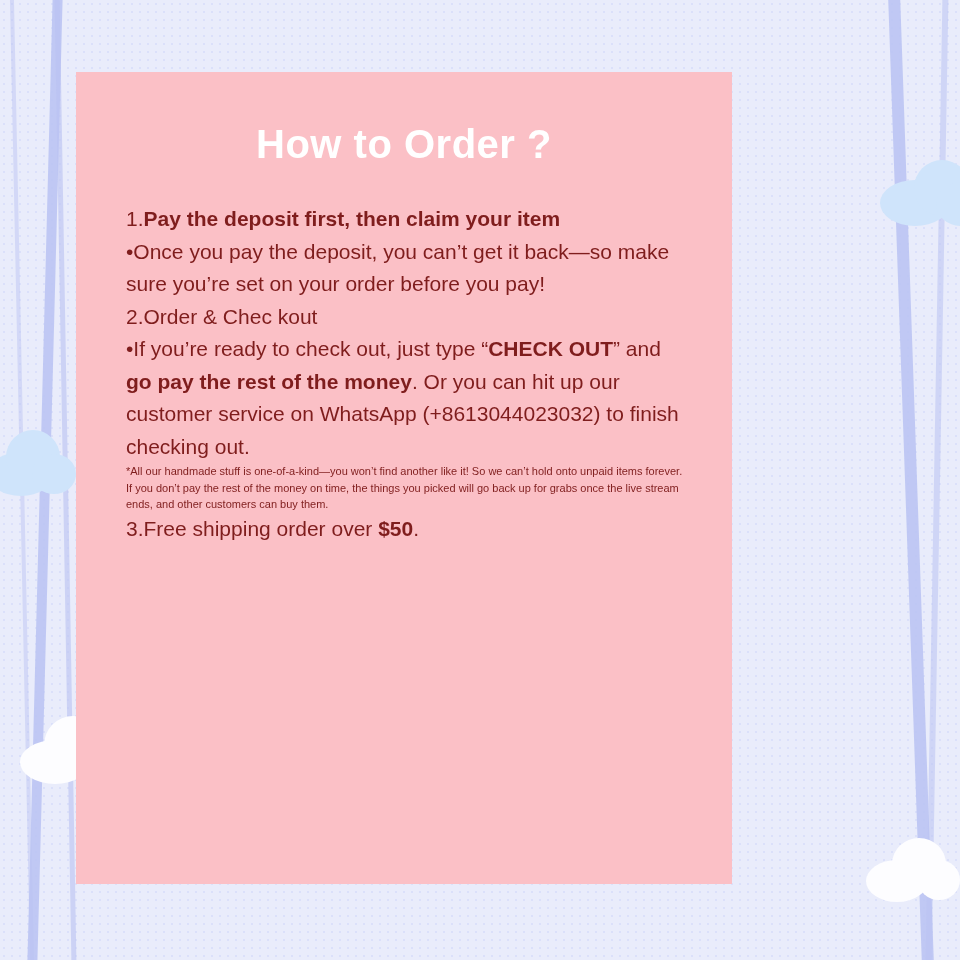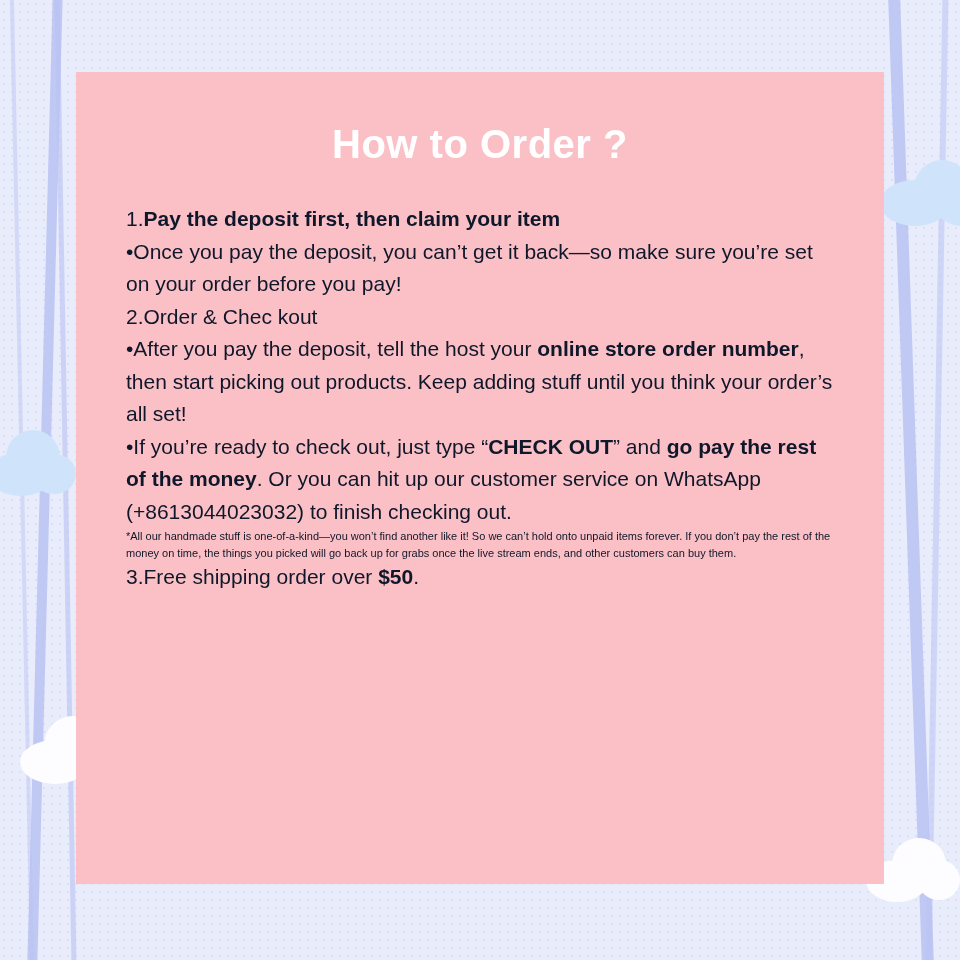--- a/index.html
+++ b/index.html
@@ -49,37 +49,37 @@
     border-radius: 50%;
   }
   .cloud-group { position: absolute; }
   .cloud-blue  { background: #cfe4fb; }
   .cloud-white { background: #fdfdff; }
 
   .card {
     position: absolute;
     left: 76px;
     top: 72px;
-    width: 808px;
+    width: 656px;
     height: 812px;
     background: #fbc0c6;
     box-shadow: 0 0 0 rgba(0,0,0,0);
   }
   .card-title {
     margin: 0;
     padding-top: 50px;
     text-align: center;
     color: #ffffff;
     font-size: 40px;
     font-weight: bold;
     letter-spacing: 0.5px;
   }
   .card-body {
     padding: 36px 48px 0 50px;
-    color: #0f172a;
+    color: #7f1d1d;
     font-size: 21px;
     line-height: 1.55;
   }
   .para { margin: 0 0 0 0; }
   .para.gap-above { }
   .small {
     font-size: 11px;
     line-height: 1.5;
   }
   b, .b { font-weight: bold; }
@@ -127,21 +127,20 @@
 
     <div class="card-body">
 
       <div>
         <p class="para"><span>1.</span><b>Pay the deposit first, then claim your item</b></p>
         <p class="para">•Once you pay the deposit, you can’t get it back—so make sure you’re set on your order before you pay!</p>
       </div>
 
       <div>
         <p class="para gap-above"><span>2.</span><span>Order &amp; Chec kout</span></p>
-        <p class="para"><span> •After you pay the deposit, tell the host your </span><b>online store order number</b><span>, then start picking out products. Keep adding stuff until you think your order’s all set!</span></p>
         <p class="para"><span>•If you’re ready to check out, just type “</span><b>CHECK OUT</b><span>” and </span><b>go pay the rest of the money</b><span>. Or you can hit up our customer service on WhatsApp (+8613044023032) to finish checking out.</span></p>
         <p class="para small">*All our handmade stuff is one-of-a-kind—you won’t find another like it! So we can’t hold onto unpaid items forever. If you don’t pay the rest of the money on time, the things you picked will go back up for grabs once the live stream ends, and other customers can buy them.</p>
       </div>
 
       <div>
         <p class="para gap-above"><span>3.</span><span>Free shipping order over </span><b>$50</b><span>.</span></p>
       </div>
 
     </div>
   </div>

